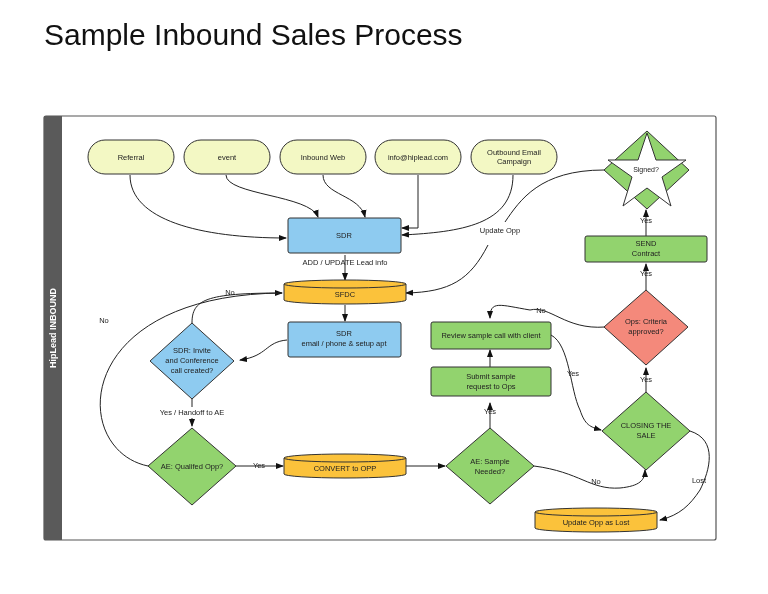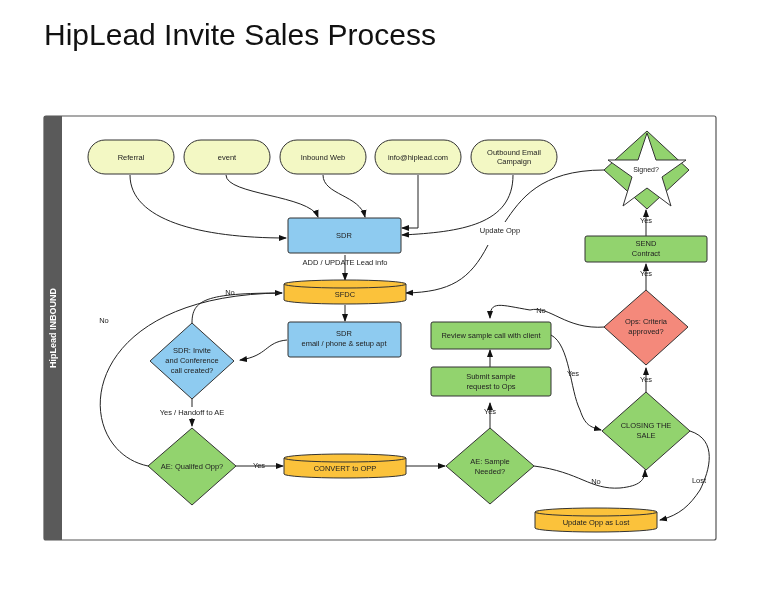--- a/index.html
+++ b/index.html
@@ -4,21 +4,21 @@
 <style>
   html, body { margin:0; padding:0; background:#ffffff; }
   body { width:768px; height:594px; position:relative; overflow:hidden; font-family:"Liberation Sans", sans-serif; }
   .title { position:absolute; left:44px; top:18px; font-size:30px; color:#111; font-family:"Liberation Sans", sans-serif; }
   #canvas { position:absolute; left:0; top:0; }
   svg text { font-family:"Liberation Sans", sans-serif; }
 </style>
 </head>
 <body>
 
-<div class="title">HipLead Invite Sales Process</div>
+<div class="title">Sample Inbound Sales Process</div>
 
 <svg id="canvas" width="768" height="594" viewBox="0 0 768 594">
   <defs>
     <marker id="arr" markerWidth="8" markerHeight="8" refX="7" refY="4" orient="auto" markerUnits="userSpaceOnUse">
       <path d="M0,1 L8,4 L0,7 z" fill="#111"></path>
     </marker>
   </defs>
 
   <rect x="44" y="116" width="672" height="424" rx="2" fill="#fff" stroke="#555" stroke-width="1.2"></rect>
   <rect x="44" y="116" width="18" height="424" fill="#5a5a5a"></rect>

